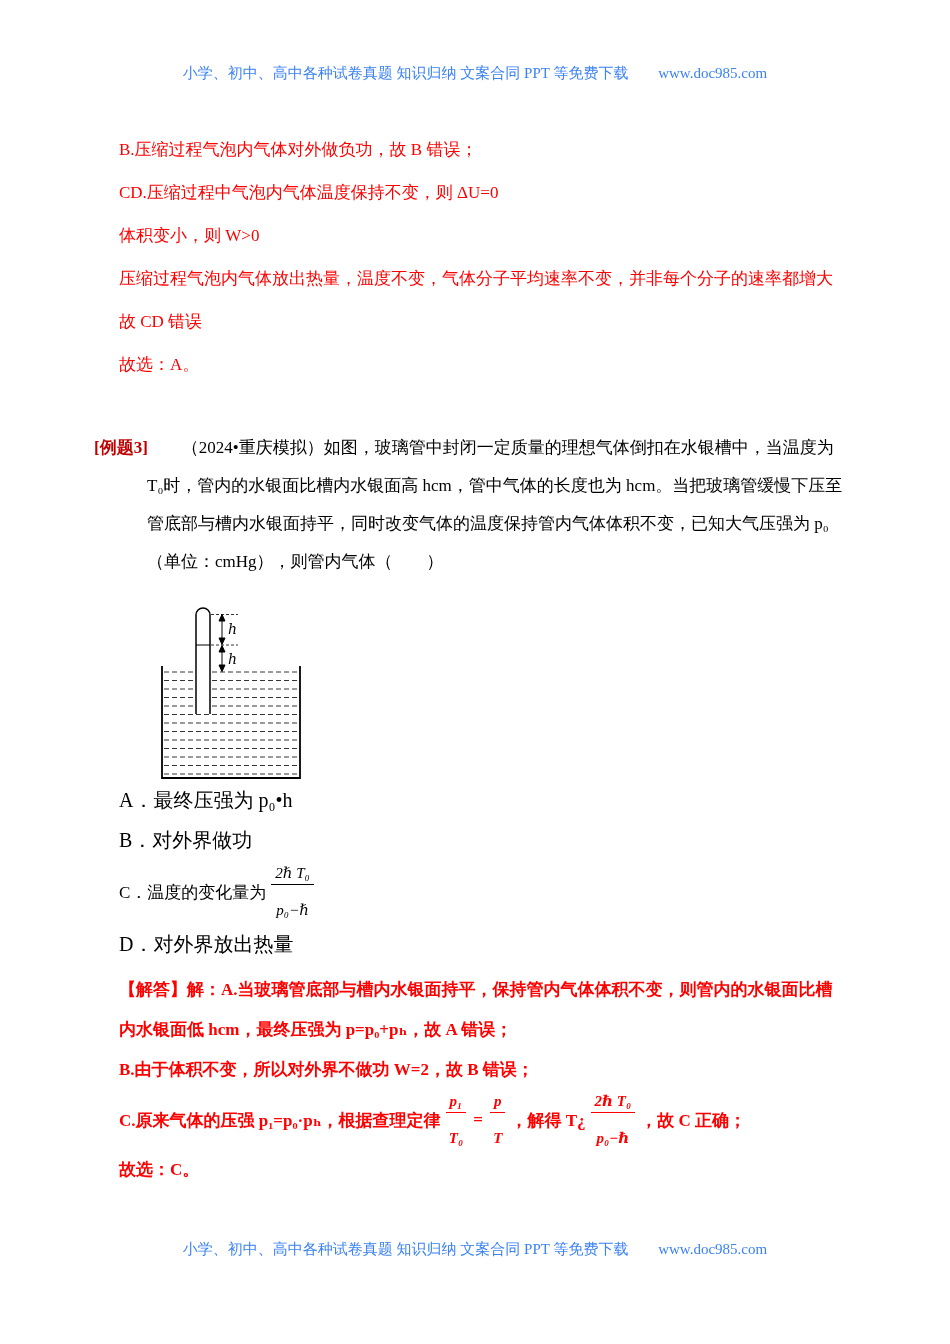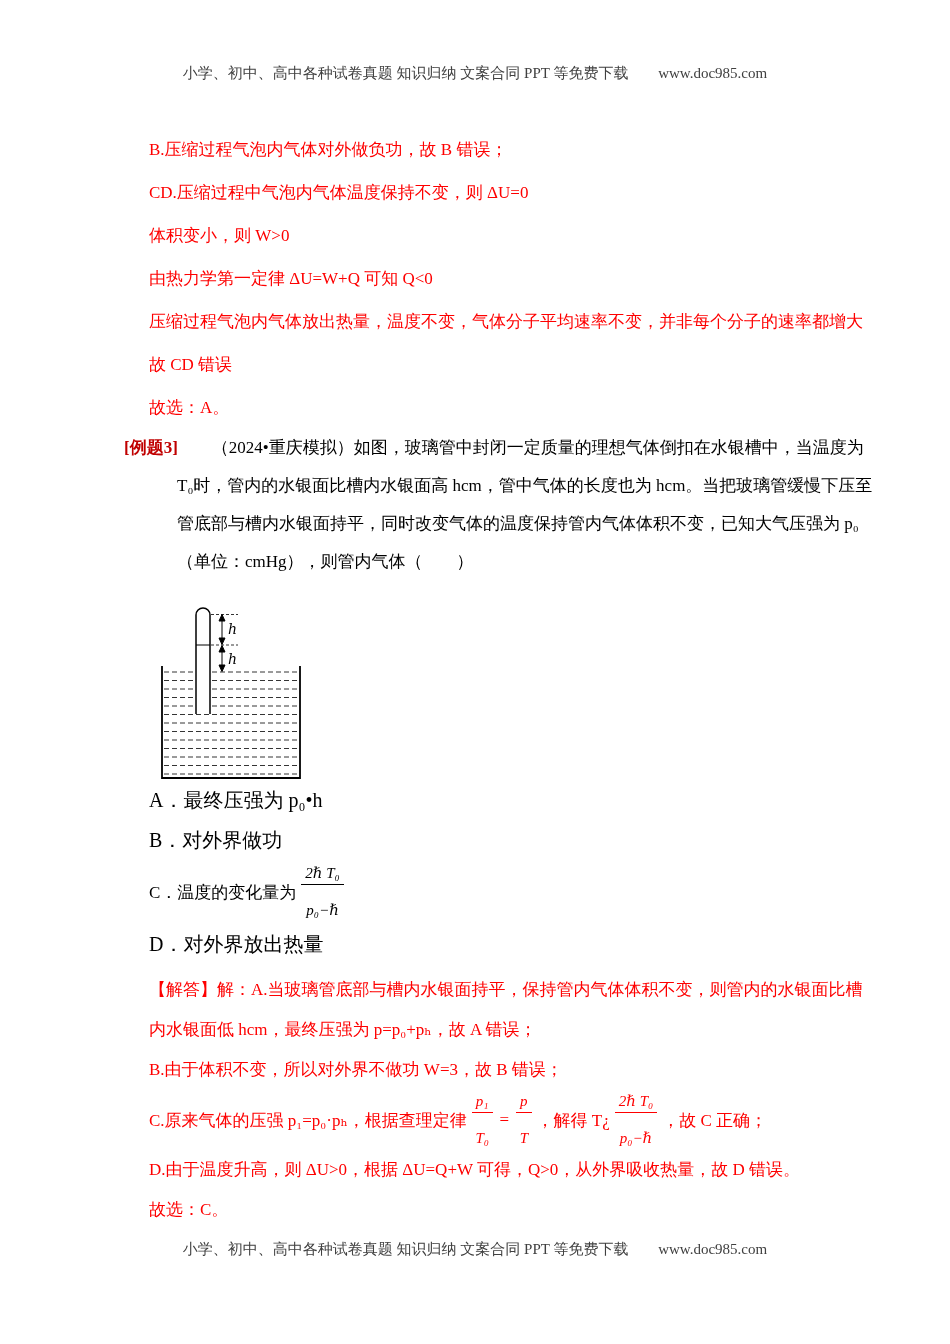--- a/index.html
+++ b/index.html
@@ -4,24 +4,24 @@
 <style>
   html,body{margin:0;padding:0;}
   body{
     width:950px;height:1344px;background:#ffffff;
     font-family:"Liberation Serif","DejaVu Serif",serif;
     color:#000;overflow:hidden;position:relative;
   }
   .abs{position:absolute;}
   .hdr{
     position:absolute;left:0;width:950px;text-align:center;
-    font-size:15px;color:#404040;white-space:nowrap;
+    font-size:15px;color:#3b82f6;white-space:nowrap;
   }
   .hdr .url{margin-left:26px;}
-  .block{position:absolute;left:149px;}
+  .block{position:absolute;left:119px;}
   .ln43{font-size:17px;height:43px;line-height:43px;white-space:nowrap;}
   .ln40{font-size:17px;height:40px;line-height:40px;white-space:nowrap;}
   .ln38{font-size:17px;height:38px;line-height:38px;white-space:nowrap;}
   .lnA{font-size:20px;height:40px;line-height:40px;white-space:nowrap;}
   .fx{display:flex;align-items:center;white-space:nowrap;font-size:17px;}
   .fxC{height:64px;}
   .fxS{height:60px;}
   .red{color:#fe0000;}
   .exlabel{font-weight:bold;color:#c00000;margin-right:34px;}
   .exfirst{margin-left:-25px;}
@@ -40,21 +40,20 @@
 
 <div class="hdr" style="top:64px;">
   <span>小学、初中、高中各种试卷真题 知识归纳 文案合同 PPT 等免费下载</span>
   <span class="url">www.doc985.com</span>
 </div>
 
 <div class="block" style="top:128px;">
   <div class="ln43 red">B.压缩过程气泡内气体对外做负功，故 B 错误；</div>
   <div class="ln43 red">CD.压缩过程中气泡内气体温度保持不变，则 ΔU=0</div>
   <div class="ln43 red">体积变小，则 W&gt;0</div>
-  <div class="ln43 red">由热力学第一定律 ΔU=W+Q 可知 Q&lt;0</div>
   <div class="ln43 red">压缩过程气泡内气体放出热量，温度不变，气体分子平均速率不变，并非每个分子的速率都增大</div>
   <div class="ln43 red">故 CD 错误</div>
   <div class="ln43 red">故选：A。</div>
 </div>
 
 <div class="block" style="top:429px;">
   <div class="ln38 exfirst">
     <span class="exlabel">[例题3]</span><span>（2024•重庆模拟）如图，玻璃管中封闭一定质量的理想气体倒扣在水银槽中，当温度为</span>
   </div>
   <div class="ln38 excont">T₀时，管内的水银面比槽内水银面高 hcm，管中气体的长度也为 hcm。当把玻璃管缓慢下压至</div>
@@ -113,42 +112,41 @@
   <div class="fx fxC">
     <span>C．温度的变化量为</span>
     <span class="frac">
       <span class="num">2ℏ T₀</span>
       <span class="den">p₀−ℏ</span>
     </span>
   </div>
   <div class="lnA">D．对外界放出热量</div>
 </div>
 
-<div class="block" style="top:970px;">
+<div class="block" style="top:970px;font-weight:bold;">
   <div class="ln40 red">【解答】解：A.当玻璃管底部与槽内水银面持平，保持管内气体体积不变，则管内的水银面比槽</div>
   <div class="ln40 red">内水银面低 hcm，最终压强为 p=p₀+pₕ，故 A 错误；</div>
-  <div class="ln40 red">B.由于体积不变，所以对外界不做功 W=3，故 B 错误；</div>
+  <div class="ln40 red">B.由于体积不变，所以对外界不做功 W=2，故 B 错误；</div>
   <div class="fx fxS red">
     <span>C.原来气体的压强 p₁=p₀·pₕ，根据查理定律</span>
     <span class="frac">
       <span class="num">p₁</span>
       <span class="den">T₀</span>
     </span>
     <span class="eqsign">=</span>
     <span class="frac">
       <span class="num">p</span>
       <span class="den">T</span>
     </span>
     <span>，解得 T¿</span>
     <span class="frac">
       <span class="num">2ℏ T₀</span>
       <span class="den">p₀−ℏ</span>
     </span>
     <span>，故 C 正确；</span>
   </div>
-  <div class="ln40 red">D.由于温度升高，则 ΔU&gt;0，根据 ΔU=Q+W 可得，Q&gt;0，从外界吸收热量，故 D 错误。</div>
   <div class="ln40 red">故选：C。</div>
 </div>
 
 <div class="hdr" style="top:1240px;">
   <span>小学、初中、高中各种试卷真题 知识归纳 文案合同 PPT 等免费下载</span>
   <span class="url">www.doc985.com</span>
 </div>
 
 </body></html>

